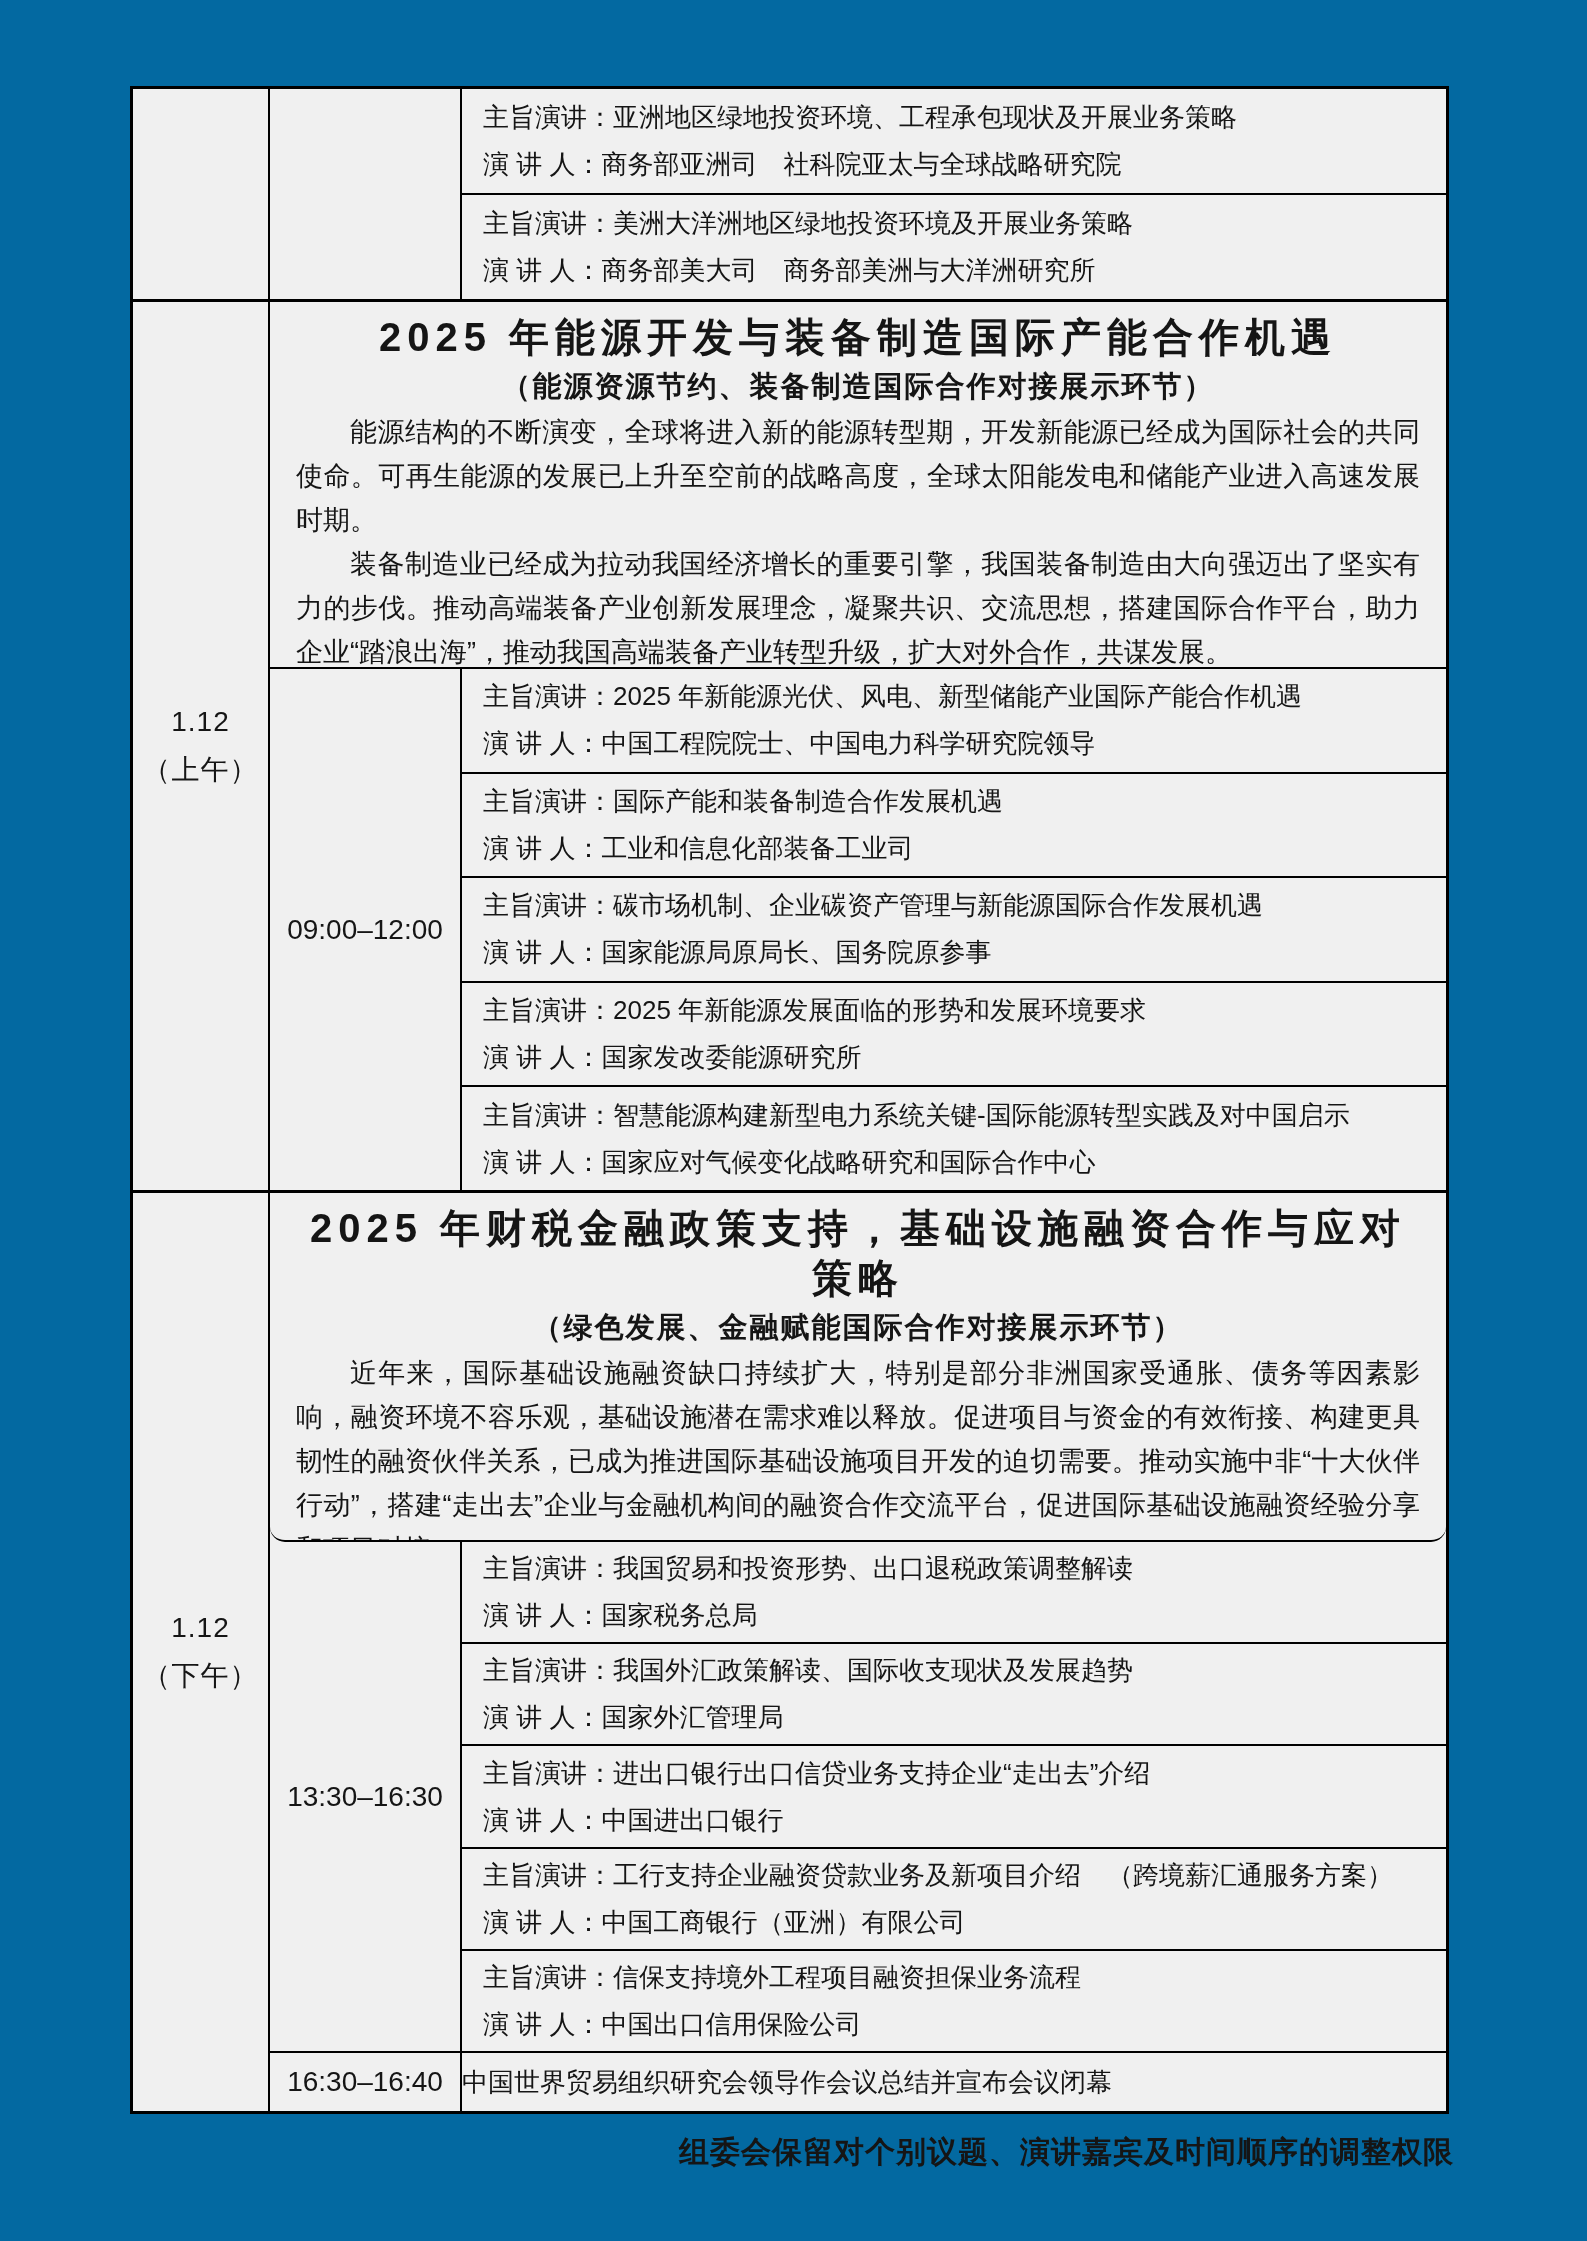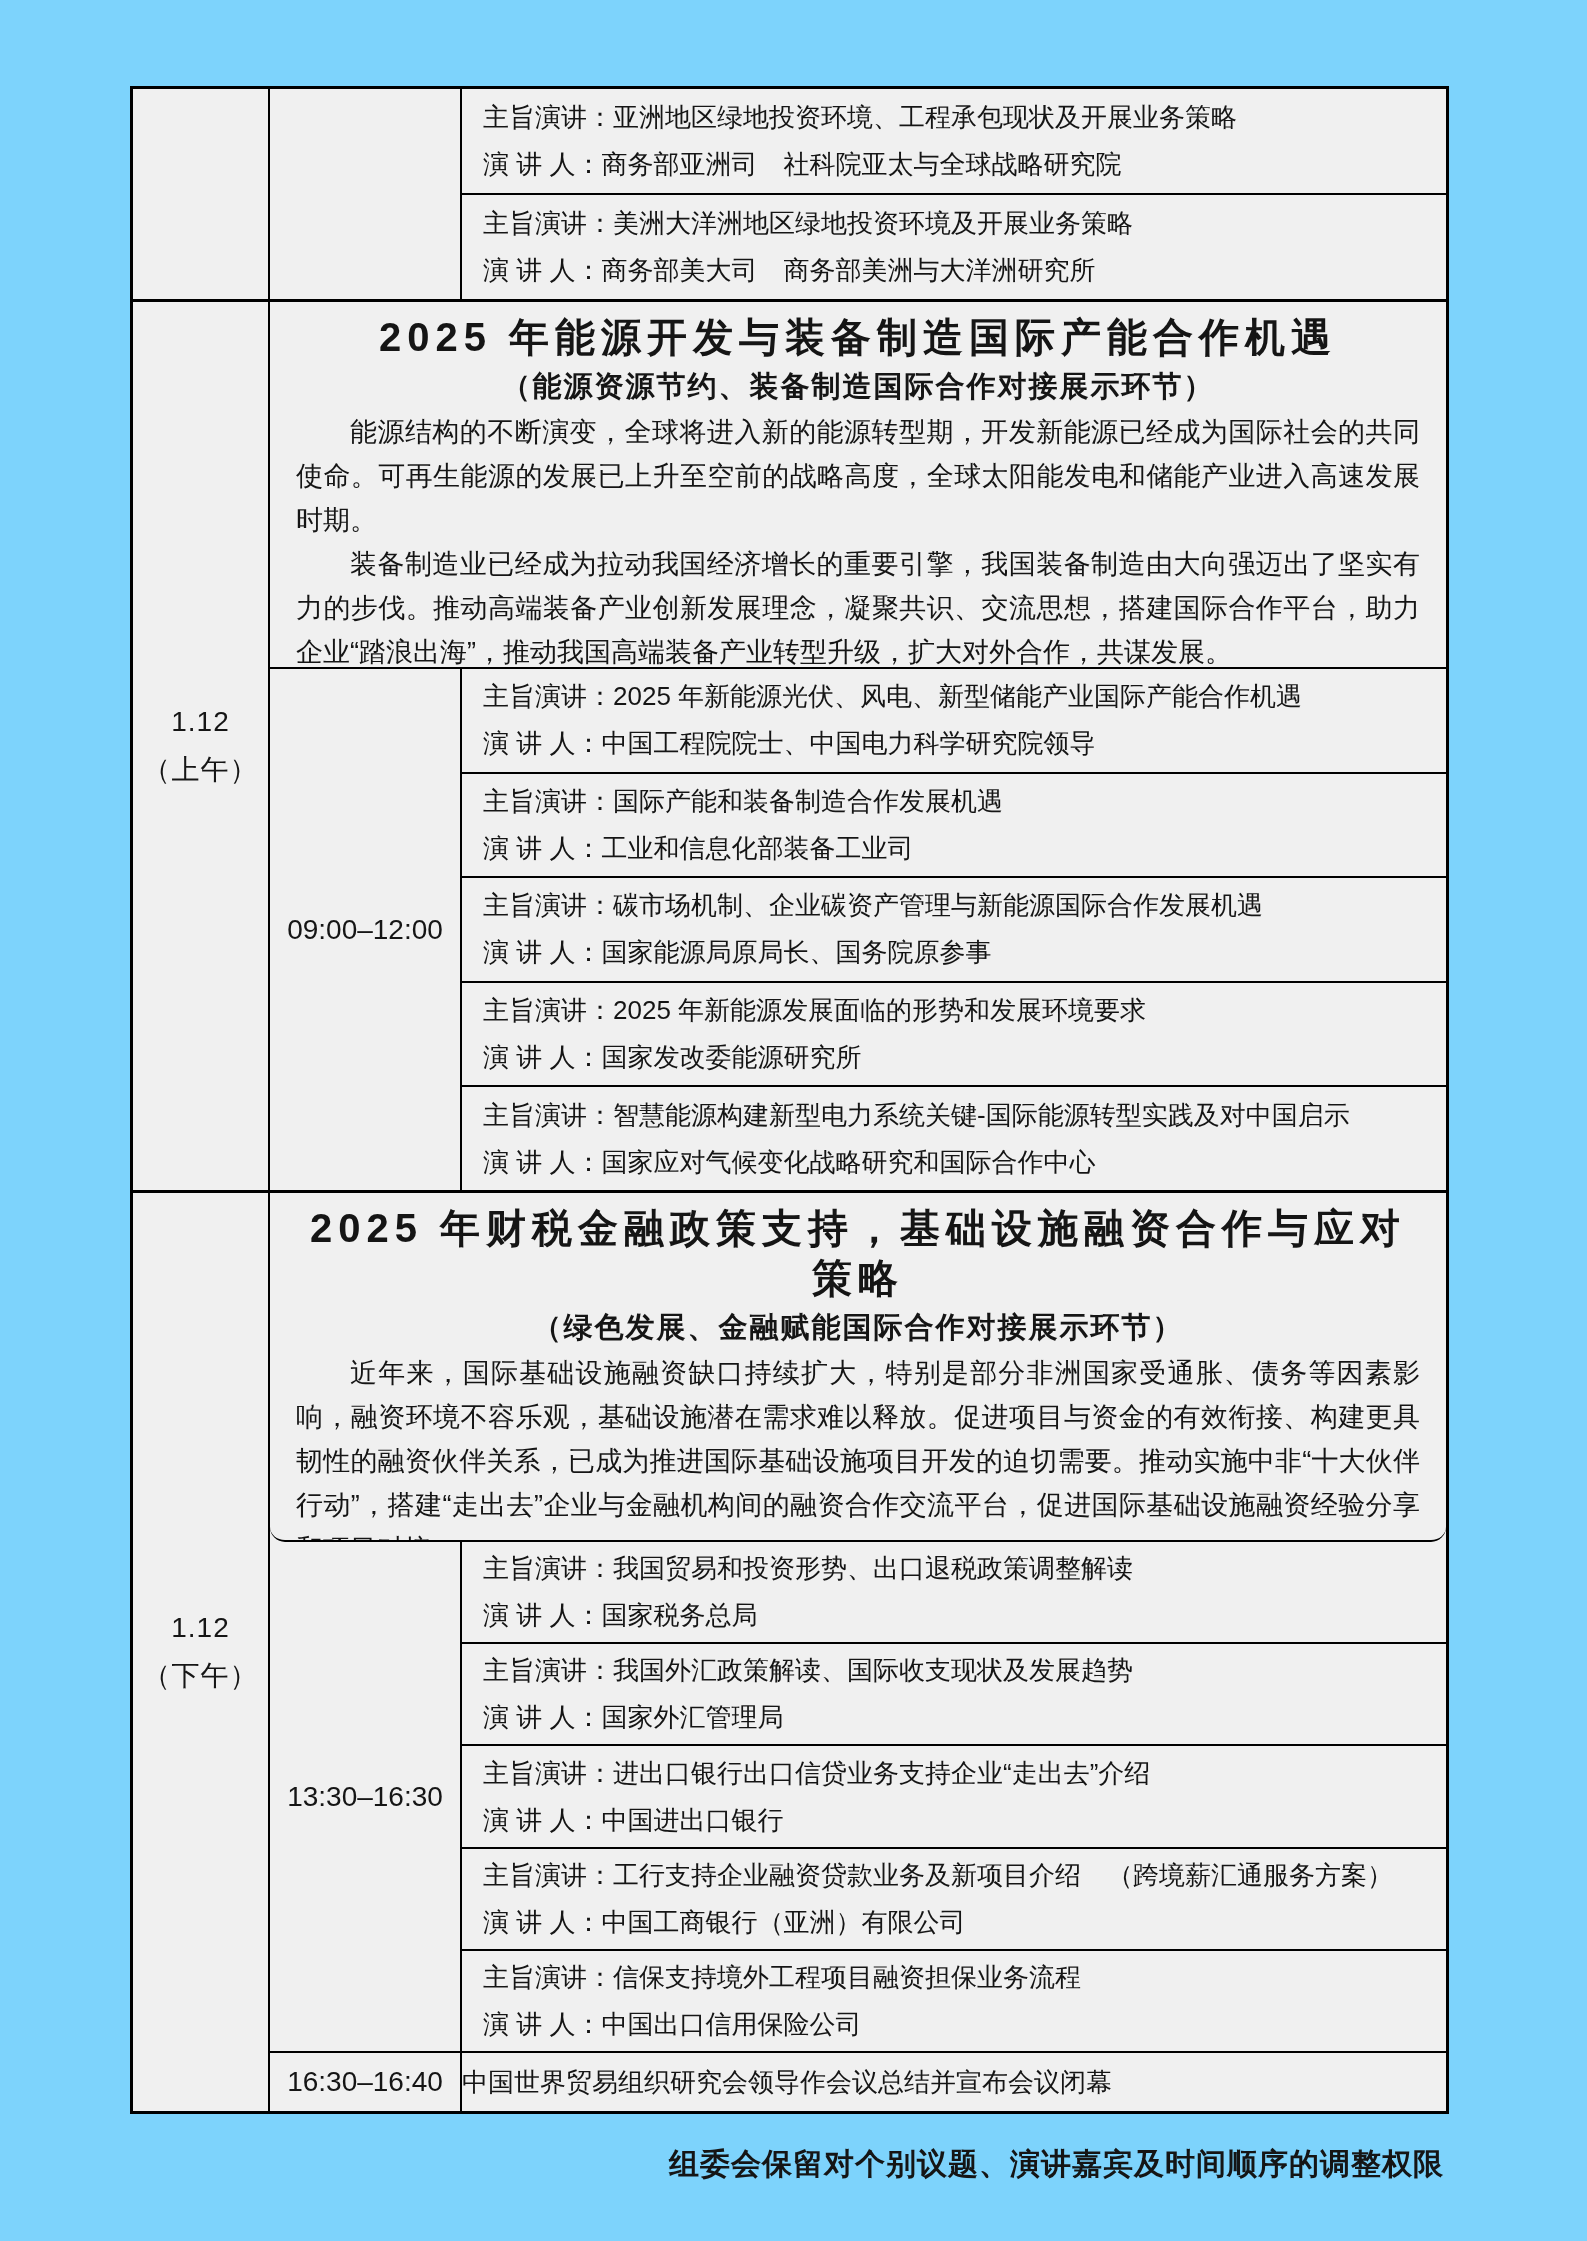--- a/index.html
+++ b/index.html
@@ -1,21 +1,21 @@
 <!DOCTYPE html>
 <html><head>
 <meta charset="utf-8">
 <style>
   * { box-sizing: border-box; margin: 0; padding: 0; }
   html, body { background: #ffffff; }
   .page {
     position: relative;
     width: 1587px;
     height: 2241px;
-    background: #7dd3fc;
+    background: #0369a1;
     color: #151515;
     font-family: "Liberation Sans", sans-serif;
     overflow: hidden;
   }
   .agenda-table {
     position: absolute;
     left: 130px;
     top: 86px;
     width: 1319px;
     height: 2028px;
@@ -99,27 +99,26 @@
   }
   .closing-text {
     flex: 1;
     display: flex; align-items: center;
     font-size: 26px;
     white-space: nowrap;
   }
   .footer-note {
     position: absolute;
     top: 2132px;
-    right: 143px;
+    right: 133px;
     font-family: "Liberation Serif", serif;
     font-weight: bold;
     font-size: 30px;
     letter-spacing: 1px;
     white-space: nowrap;
-    margin-top: 12px;
   }
 </style>
 </head>
 <body>
 
 <div class="page">
   <div class="agenda-table">
 
     <div class="sec sec-top">
       <div class="col-date"></div>

